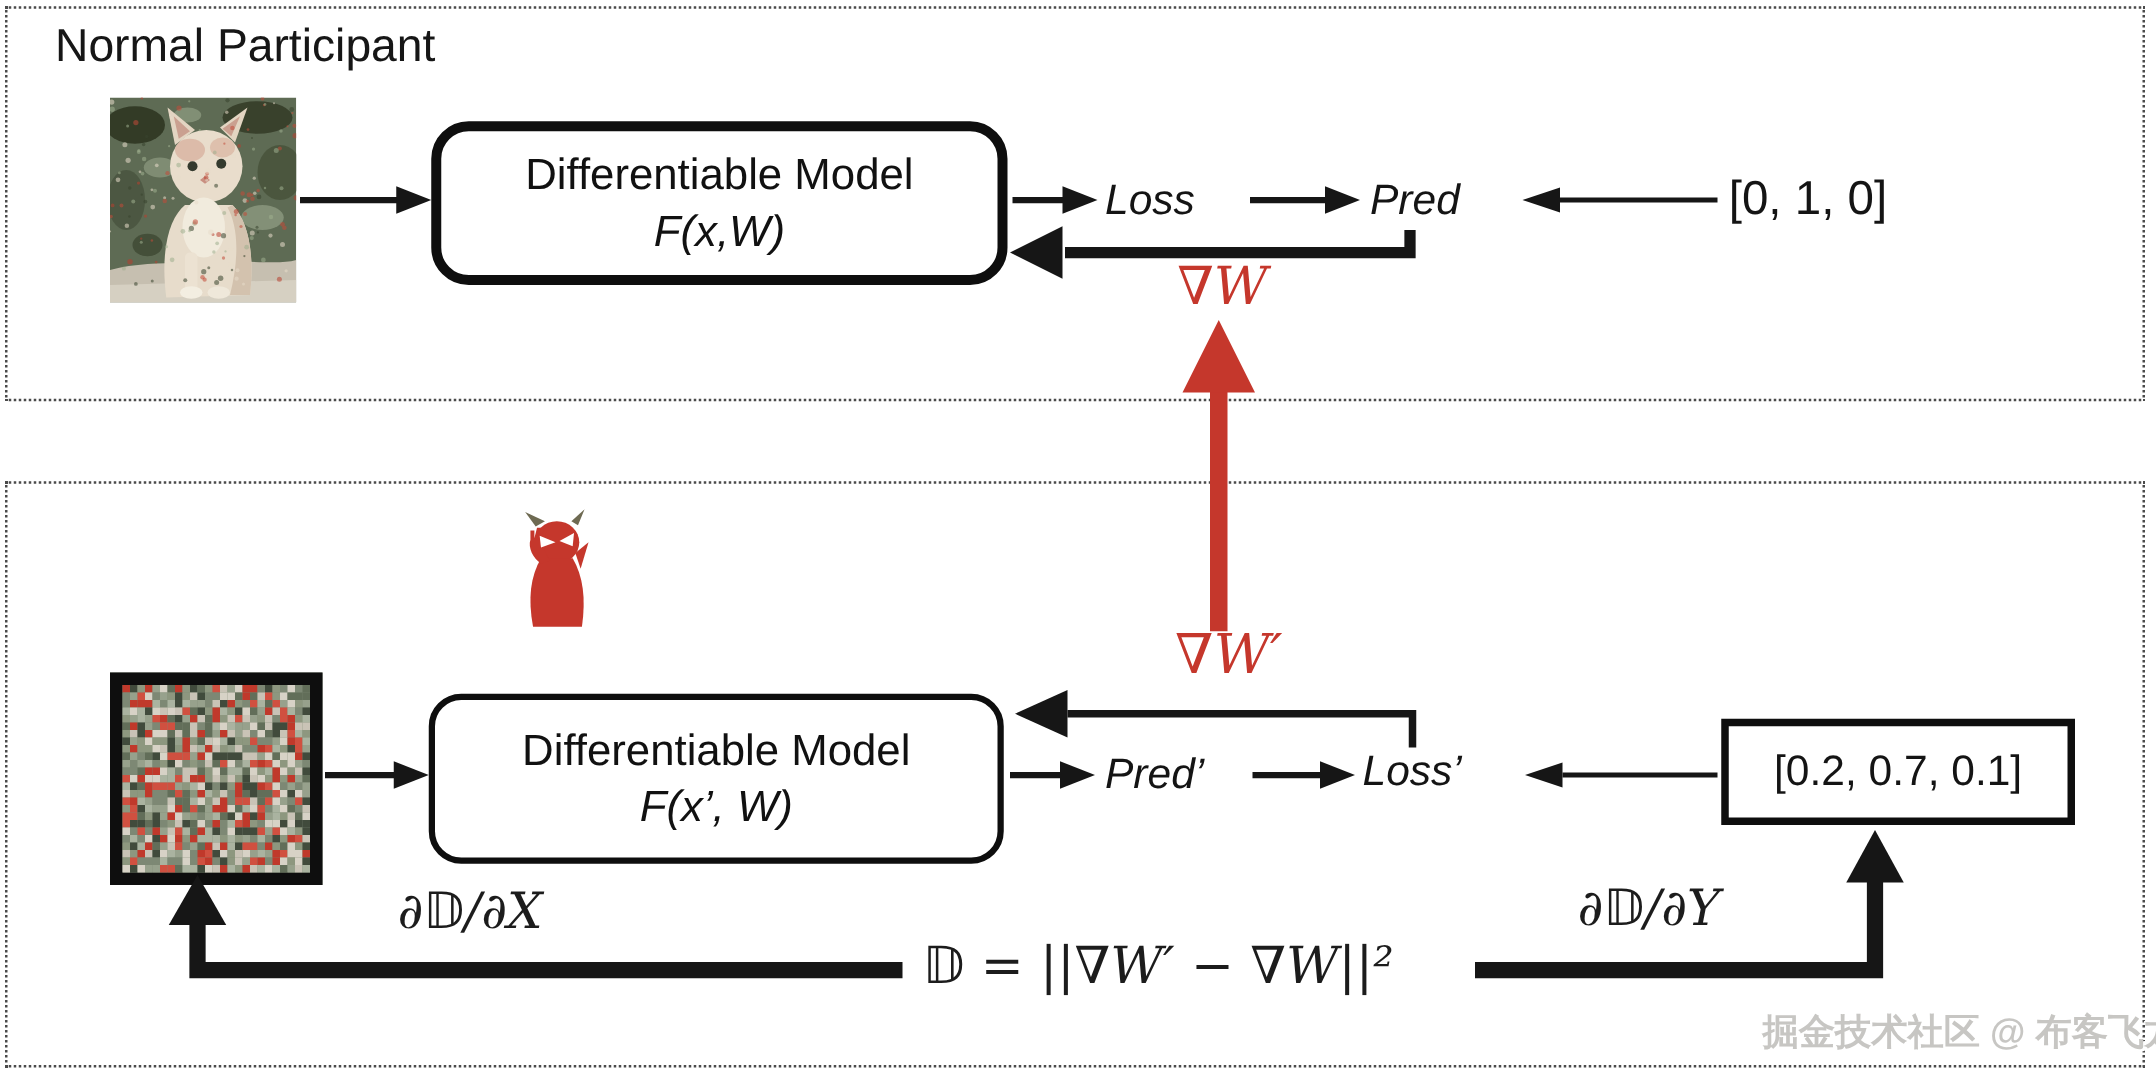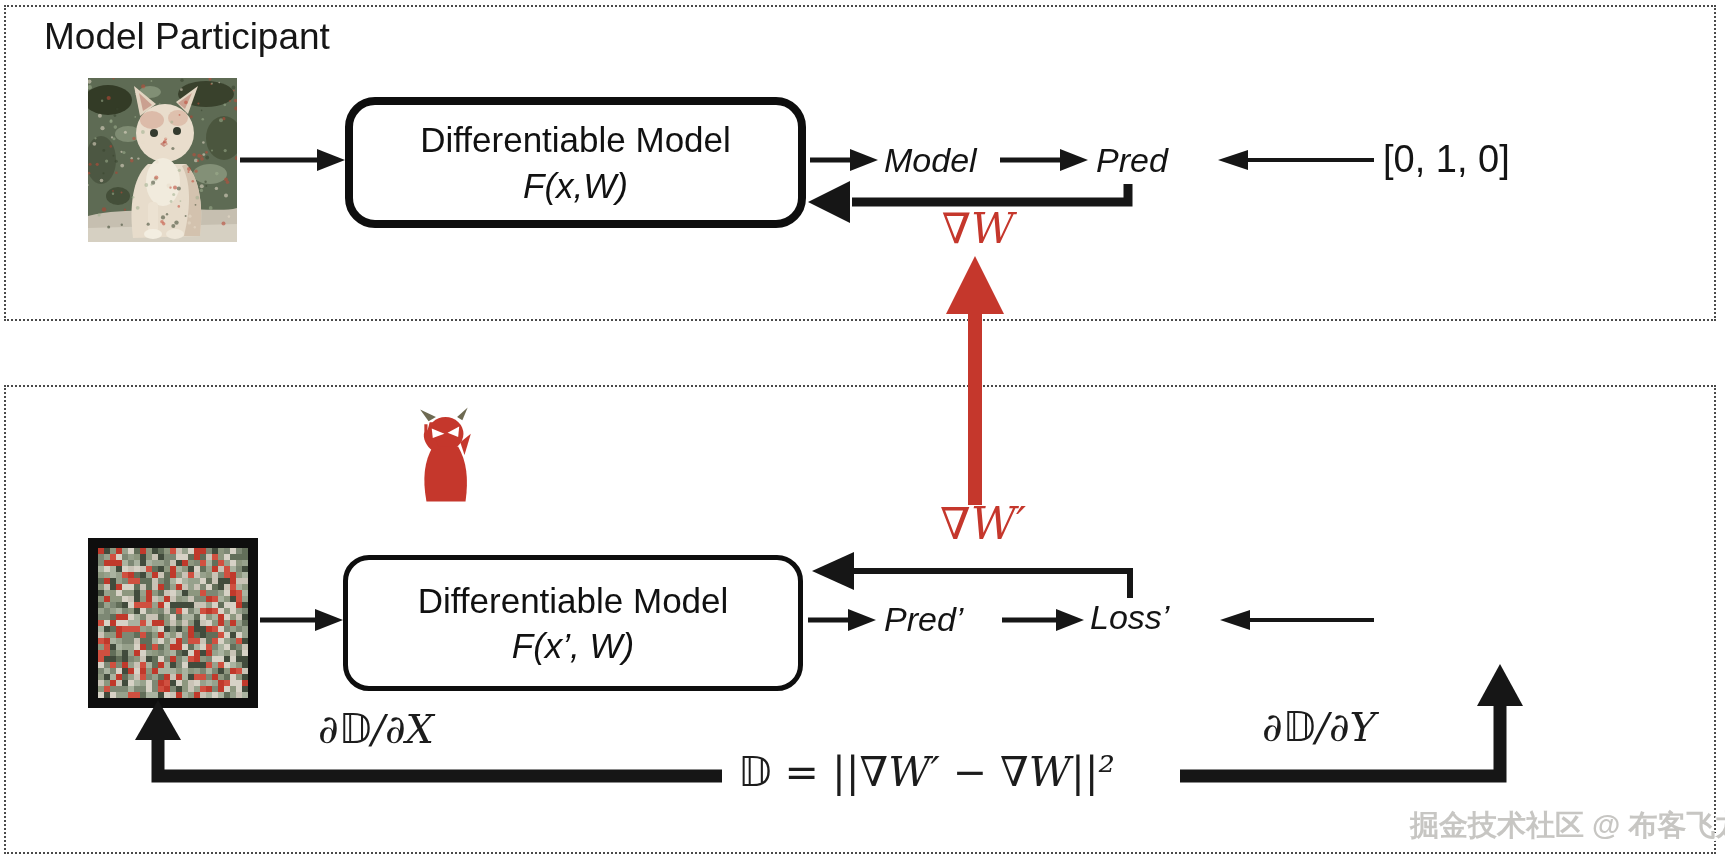--- a/index.html
+++ b/index.html
@@ -55,21 +55,21 @@
   .wires{position:absolute;left:0;top:0;pointer-events:none;}
 </style>
 </head>
 <body>
 
 <div class="stage">
 
   <div class="panel panel-normal"></div>
   <div class="panel panel-attacker"></div>
 
-  <div class="section-title" style="left:44px;top:16px;">Model Participant</div>
+  <div class="section-title" style="left:44px;top:16px;">Normal Participant</div>
 
   <div class="cat-frame">
     <svg width="149" height="164" viewBox="0 0 149 164">
       <rect width="149" height="164" fill="#5e6b54"></rect>
       <ellipse cx="20" cy="22" rx="24" ry="15" fill="#2b331f" opacity="0.85"></ellipse>
       <ellipse cx="118" cy="16" rx="28" ry="13" fill="#323a26" opacity="0.85"></ellipse>
       <ellipse cx="136" cy="60" rx="18" ry="22" fill="#49543c" opacity="0.9"></ellipse>
       <ellipse cx="13" cy="82" rx="15" ry="24" fill="#4a5540" opacity="0.9"></ellipse>
       <ellipse cx="40" cy="56" rx="13" ry="8" fill="#8d9a80" opacity="0.7"></ellipse>
       <ellipse cx="122" cy="96" rx="17" ry="10" fill="#93a086" opacity="0.7"></ellipse>
@@ -882,27 +882,30 @@
 
   <div class="model-box model-top">
     <span>Differentiable Model</span>
     <span class="model-fn">F(x,W)</span>
   </div>
   <div class="model-box model-bottom">
     <span>Differentiable Model</span>
     <span class="model-fn">F(x’, W)</span>
   </div>
 
-  <div class="io-label" style="left:884px;top:141px;">Model</div>
+  <div class="io-label" style="left:884px;top:141px;">Loss</div>
   <div class="io-label" style="left:1096px;top:141px;">Pred</div>
   <div class="vec-label" style="left:1383px;top:138px;">[0, 1, 0]</div>
   <div class="grad-label grad-top">∇W</div>
 
   <div class="io-label" style="left:884px;top:600px;">Pred’</div>
   <div class="io-label" style="left:1090px;top:598px;">Loss’</div>
+  <div class="vec-box">
+    <span>[0.2, 0.7, 0.1]</span>
+  </div>
   <div class="grad-label grad-bottom">∇W′</div>
 
   <div class="math partial-x">∂𝔻/∂X</div>
   <div class="math objective">𝔻 = ||∇W′ − ∇W||²</div>
   <div class="math partial-y">∂𝔻/∂Y</div>
 
   <div class="watermark">掘金技术社区 @ 布客飞龙</div>
 
   <svg class="wires" width="1725" height="865" viewBox="0 0 1725 865">
 

